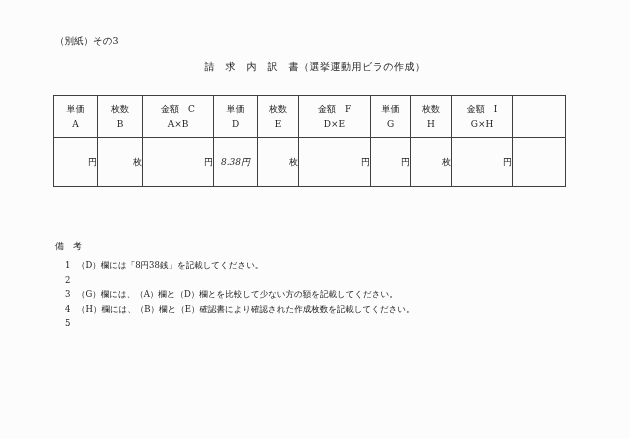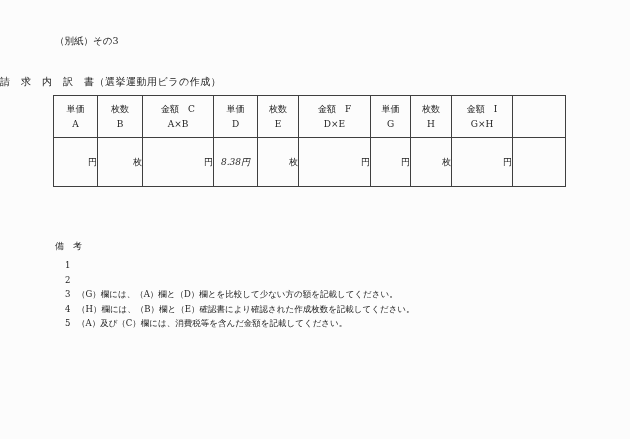--- a/index.html
+++ b/index.html
@@ -11,23 +11,23 @@
     color: #1c1c1c;
   }
   .annotation {
     position: absolute;
     left: 55px; top: 35px;
     font-size: 9.5px;
     white-space: nowrap;
   }
   .doc-title {
     position: absolute;
-    left: 0; top: 75px;
+    left: 0; top: 60px;
     width: 100%;
-    text-align: left;
+    text-align: center;
     font-size: 10px;
     letter-spacing: 0.5px;
     white-space: nowrap;
   }
   table.form {
     position: absolute;
     left: 53px; top: 95px;
     width: 512px;
     border-collapse: collapse;
     table-layout: fixed;
@@ -131,30 +131,30 @@
     <td></td>
   </tr>
 </tbody>
   </table>
 
 <div class="notes">
   <div class="notes-label">備　考</div>
   <div class="notes-list">
     <div class="note-item">
       <span class="note-num">1</span>
+      <span class="note-text">（D）欄には「8円38銭」を記載してください。</span>
     </div>
     <div class="note-item">
       <span class="note-num">2</span>
     </div>
     <div class="note-item">
       <span class="note-num">3</span>
       <span class="note-text">（G）欄には、（A）欄と（D）欄とを比較して少ない方の額を記載してください。</span>
     </div>
     <div class="note-item">
       <span class="note-num">4</span>
       <span class="note-text">（H）欄には、（B）欄と（E）確認書により確認された作成枚数を記載してください。</span>
     </div>
     <div class="note-item">
       <span class="note-num">5</span>
-      <span class="note-text">（A）及び（C）欄には、消費税等を含んだ金額を記載してください。</span>
     </div>
   </div>
 </div>
 
 </body></html>

